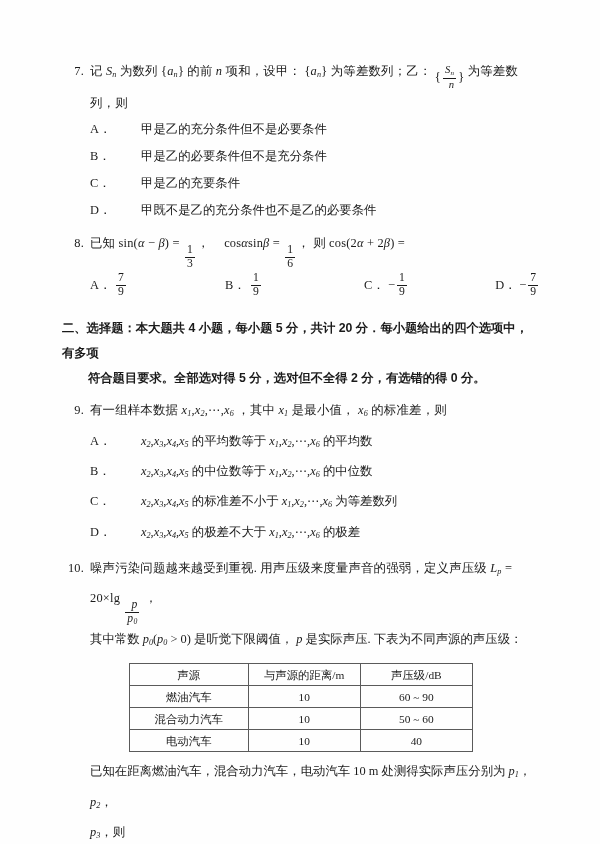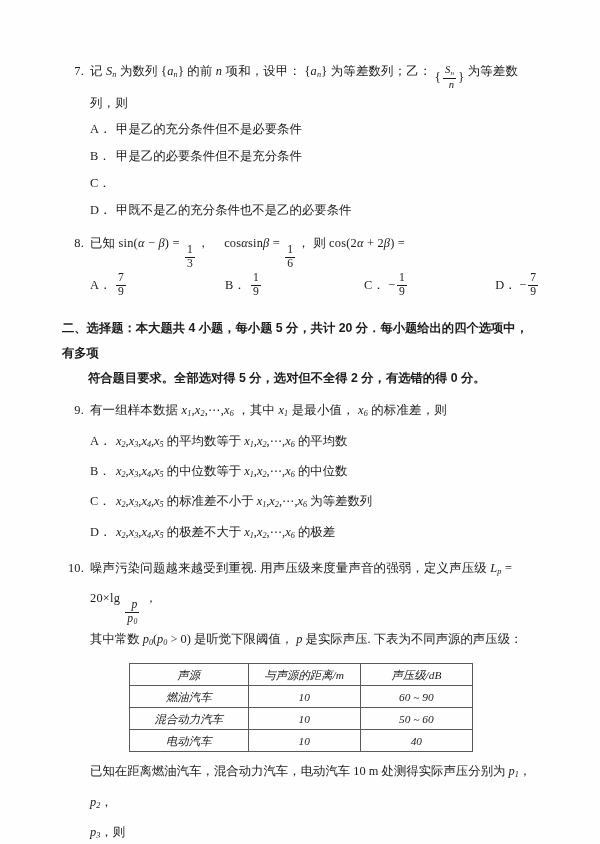--- a/index.html
+++ b/index.html
@@ -55,21 +55,21 @@
     align-items: flex-start;
     font-size: 12.4px;
     line-height: 27px;
     padding-left: 28px;
   }
   .opt-letter {
     flex: 0 0 auto;
     width: 26px;
     white-space: nowrap;
   }
-  .opt-text { flex: 1 1 auto; }
+  .opt-text { flex: 1 1 auto; margin-left: 25px; }
 
   .opts-row {
     display: flex;
     padding-left: 28px;
     font-size: 12.4px;
     line-height: 30px;
   }
   .opts-row .opt {
     display: flex;
     align-items: center;
@@ -121,21 +121,20 @@
   
   .tbl-wrap {
     display: flex;
     justify-content: center;
     margin: 7px 0 6px 0;
   }
   table.sound {
     border-collapse: collapse;
     width: 344px;
     font-size: 11.4px;
-    font-style: italic;
   }
   table.sound td {
     border: 1px solid #5a5a5a;
     text-align: center;
     height: 21px;
     padding: 0 2px;
     line-height: 20px;
   }
   table.sound td.c0 { width: 108px; }
   table.sound td.c1 { width: 102px; }
@@ -187,20 +186,21 @@
         <div class="opt">
           <span class="opt-letter">A．</span>
           <span class="opt-text">甲是乙的充分条件但不是必要条件</span>
         </div>
         <div class="opt">
           <span class="opt-letter">B．</span>
           <span class="opt-text">甲是乙的必要条件但不是充分条件</span>
         </div>
         <div class="opt">
           <span class="opt-letter">C．</span>
+          <span class="opt-text">甲是乙的充要条件</span>
         </div>
         <div class="opt">
           <span class="opt-letter">D．</span>
           <span class="opt-text">甲既不是乙的充分条件也不是乙的必要条件</span>
         </div>
       </div>
     </div>
 
     <div class="q" style="margin-top:4px;">
       <div class="q-stem">

